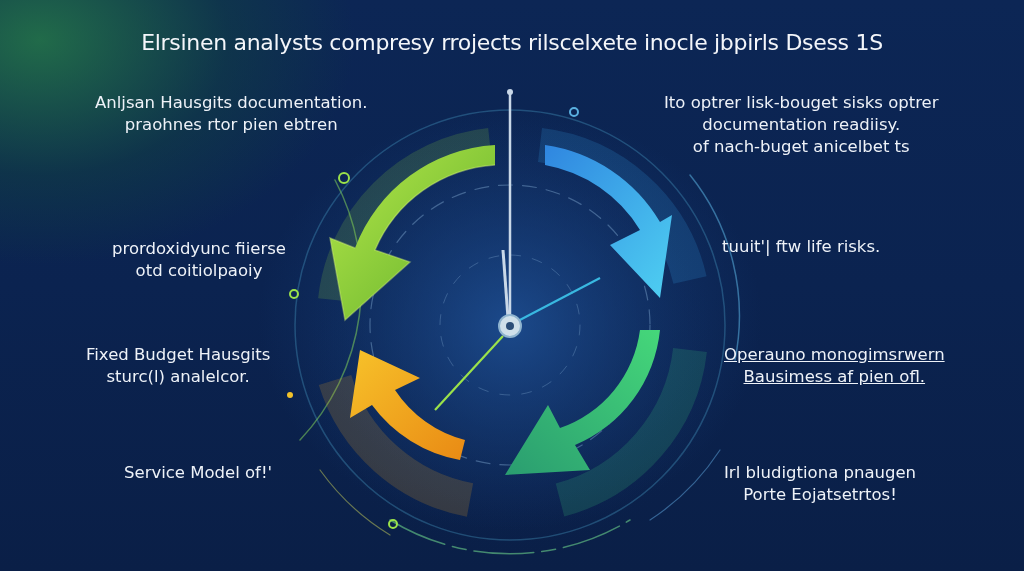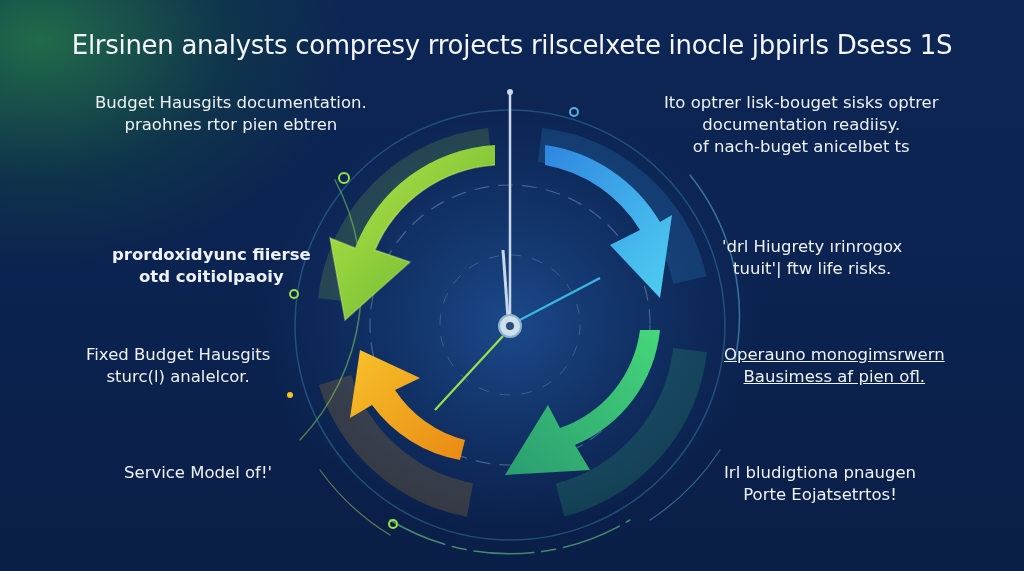--- a/index.html
+++ b/index.html
@@ -7,21 +7,21 @@
     width:1024px; height:571px; overflow:hidden; position:relative;
     background:
       radial-gradient(ellipse 420px 300px at 40px 40px, rgba(40,130,70,0.75), rgba(20,80,60,0.35) 45%, rgba(0,0,0,0) 75%),
       radial-gradient(ellipse 360px 300px at 510px 320px, rgba(30,80,150,0.55), rgba(0,0,0,0) 70%),
       linear-gradient(180deg, #0c2655 0%, #0b2350 50%, #0a1f47 100%);
     font-family: "DejaVu Sans", sans-serif;
     color:#f2f5fa;
   }
   .title {
     position:absolute; left:0; right:0; top:30px; text-align:center;
-    font-size:26px; letter-spacing:-0.3px; color:#f4f6fa;
+    font-size:22px; letter-spacing:-0.3px; color:#f4f6fa;
   }
   .label {
     position:absolute; font-size:16.5px; line-height:22px; color:#eef2f8;
     text-align:center; white-space:nowrap;
   }
   .label div { display:block; }
   #diagram { position:absolute; left:0; top:0; }
 </style>
 </head>
 <body>
@@ -100,46 +100,45 @@
     <line x1="516" y1="322" x2="600" y2="278" stroke="#39b8e0" stroke-width="2.2"></line>
     <line x1="503" y1="336" x2="435" y2="410" stroke="#9be24a" stroke-width="2.2"></line>
     <circle cx="510" cy="326" r="11" fill="#cfe0ea" stroke="#8fb4cf" stroke-width="2"></circle>
     <circle cx="510" cy="326" r="4" fill="#2b4e78"></circle>
   </g>
 </svg>
 
 <div class="title">Elrsinen analysts compresy rrojects rilscelxete inocle jbpirls Dsess 1S</div>
 
 <div class="label" style="left:95px; top:92px;">
-  <div>Budget Hausgits documentation.</div>
+  <div>Anljsan Hausgits documentation.</div>
   <div>praohnes rtor pien ebtren</div>
 </div>
 
-<div class="label" style="left:112px; top:244px;font-weight:bold;">
+<div class="label" style="left:112px; top:238px;">
   <div>prordoxidyunc fiierse</div>
   <div>otd coitiolpaoiy</div>
 </div>
 
 <div class="label" style="left:86px; top:344px;">
   <div>Fixed Budget Hausgits</div>
   <div>sturc(l) analelcor.</div>
 </div>
 
 <div class="label" style="left:124px; top:462px;">
   <div>Service Model of!'</div>
 </div>
 
 <div class="label" style="left:664px; top:92px;">
   <div>Ito optrer lisk-bouget sisks optrer</div>
   <div>documentation readiisy.</div>
   <div>of nach-buget anicelbet ts</div>
 </div>
 
 <div class="label" style="left:722px; top:236px;">
-  <div>'drl Hiugrety ırinrogox</div>
   <div>tuuit'| ftw life risks.</div>
 </div>
 
 <div class="label" style="left:724px; top:344px;text-decoration:underline;">
   <div>Operauno monogimsrwern</div>
   <div>Bausimess af pien ofl.</div>
 </div>
 
 <div class="label" style="left:724px; top:462px;">
   <div>Irl bludigtiona pnaugen</div>

